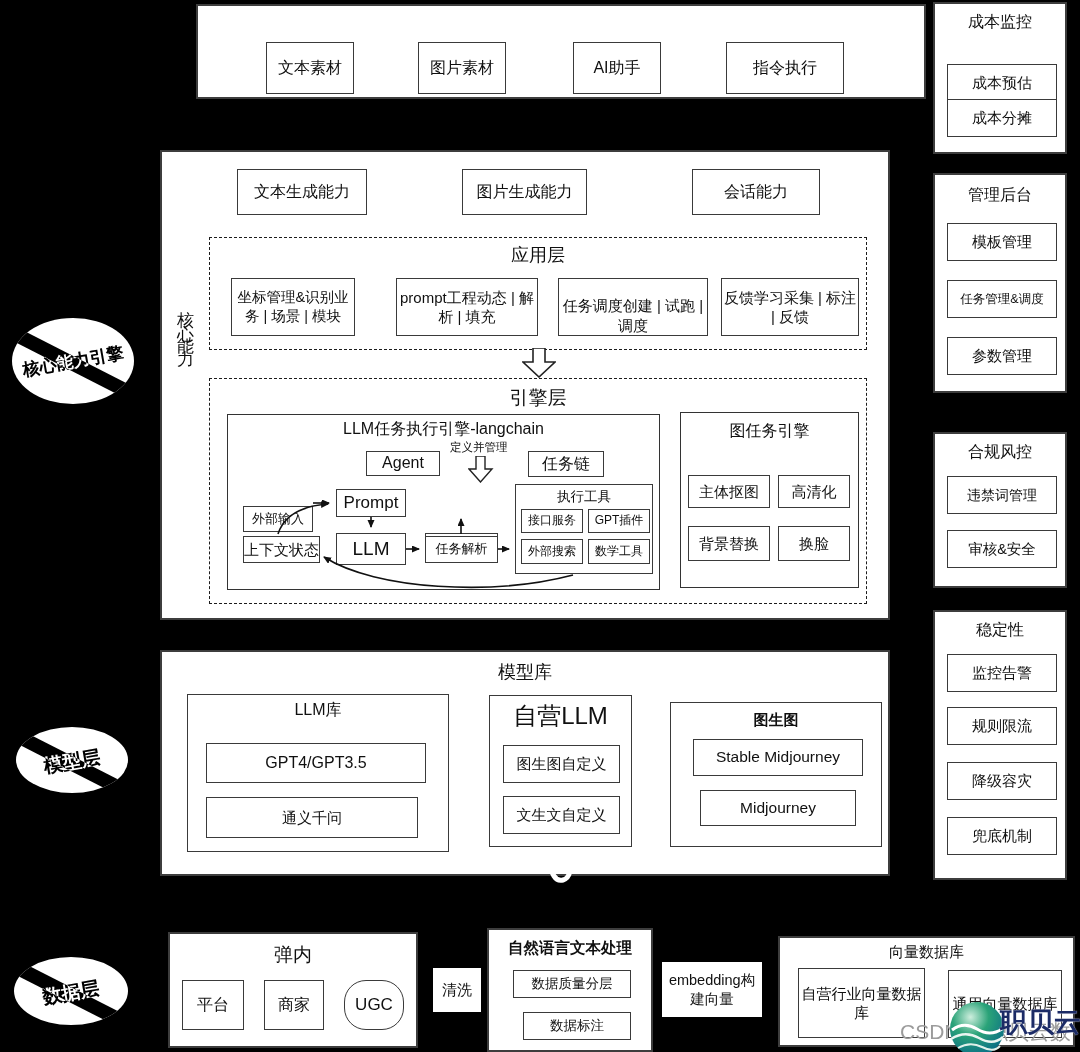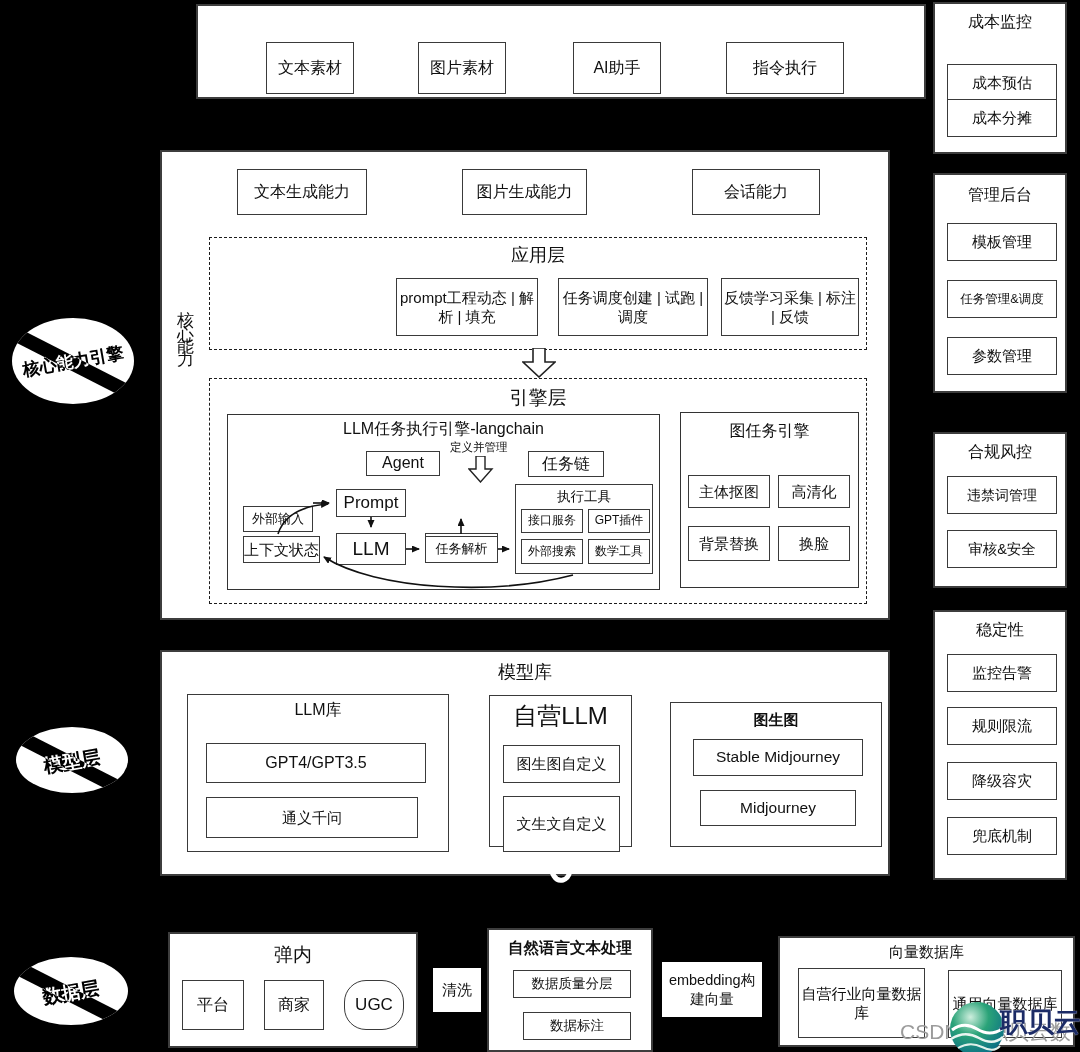--- a/index.html
+++ b/index.html
@@ -57,24 +57,27 @@
 
   <div class="panel" style="left:160px;top:150px;width:730px;height:470px;">
     <div class="vlabel" style="left:12px;top:146px;">核心能力</div>
 
     <div class="box" style="left:75px;top:17px;width:130px;height:46px;font-size:16px;">文本生成能力</div>
     <div class="box" style="left:300px;top:17px;width:125px;height:46px;font-size:16px;">图片生成能力</div>
     <div class="box" style="left:530px;top:17px;width:128px;height:46px;font-size:16px;">会话能力</div>
 
     <div class="dashed" style="left:47px;top:85px;width:658px;height:113px;">
       <div class="ptitle" style="top:5px;font-size:18px;">应用层</div>
+      <div class="box two" style="left:21px;top:40px;width:124px;height:58px;font-size:14.5px;">
+        <div><span>坐标管理&amp;识别</span><span>业务 | 场景 | 模块</span></div>
+      </div>
       <div class="box two" style="left:186px;top:40px;width:142px;height:58px;font-size:15px;">
         <div><span>prompt工程</span><span>动态 | 解析 | 填充</span></div>
       </div>
-      <div class="box two" style="left:348px;top:40px;width:150px;height:58px;font-size:15px;">
+      <div class="box two" style="left:348px;top:40px;width:150px;height:58px;font-size:15px;align-items:flex-end;">
         <div><span>任务调度</span><span>创建 | 试跑 | 调度</span></div>
       </div>
       <div class="box two" style="left:511px;top:40px;width:138px;height:58px;font-size:15px;">
         <div><span>反馈学习</span><span>采集 | 标注 | 反馈</span></div>
       </div>
     </div>
 
     <svg style="left:360px;top:196px;" width="34" height="30" viewBox="0 0 34 30">
       <polygon points="11,0 23,0 23,14 33,14 17,29 1,14 11,14" fill="#fff" stroke="#222" stroke-width="1.6"></polygon>
     </svg>
@@ -139,21 +142,21 @@
 
     <div class="box" style="left:25px;top:42px;width:262px;height:158px;display:block;">
       <div class="ptitle" style="top:5px;font-size:16px;">LLM库</div>
       <div class="box" style="left:18px;top:48px;width:220px;height:40px;font-size:16px;">GPT4/GPT3.5</div>
       <div class="box" style="left:18px;top:102px;width:212px;height:41px;font-size:15px;">通义千问</div>
     </div>
 
     <div class="box" style="left:327px;top:43px;width:143px;height:152px;display:block;">
       <div class="ptitle" style="top:4px;font-size:24px;">自营LLM</div>
       <div class="box" style="left:13px;top:49px;width:117px;height:38px;font-size:15px;">图生图自定义</div>
-      <div class="box" style="left:13px;top:100px;width:117px;height:56px;font-size:15px;">文生文自定义</div>
+      <div class="box" style="left:13px;top:100px;width:117px;height:38px;font-size:15px;">文生文自定义</div>
     </div>
 
     <div class="box" style="left:508px;top:50px;width:212px;height:145px;display:block;">
       <div class="ptitle" style="top:7px;font-size:15px;font-weight:bold;">图生图</div>
       <div class="box" style="left:22px;top:36px;width:170px;height:37px;font-size:15.5px;">Stable Midjourney</div>
       <div class="box" style="left:29px;top:87px;width:156px;height:36px;font-size:15.5px;">Midjourney</div>
     </div>
   </div>
 
   <svg style="left:546px;top:858px;" width="30" height="30" viewBox="0 0 30 30">

